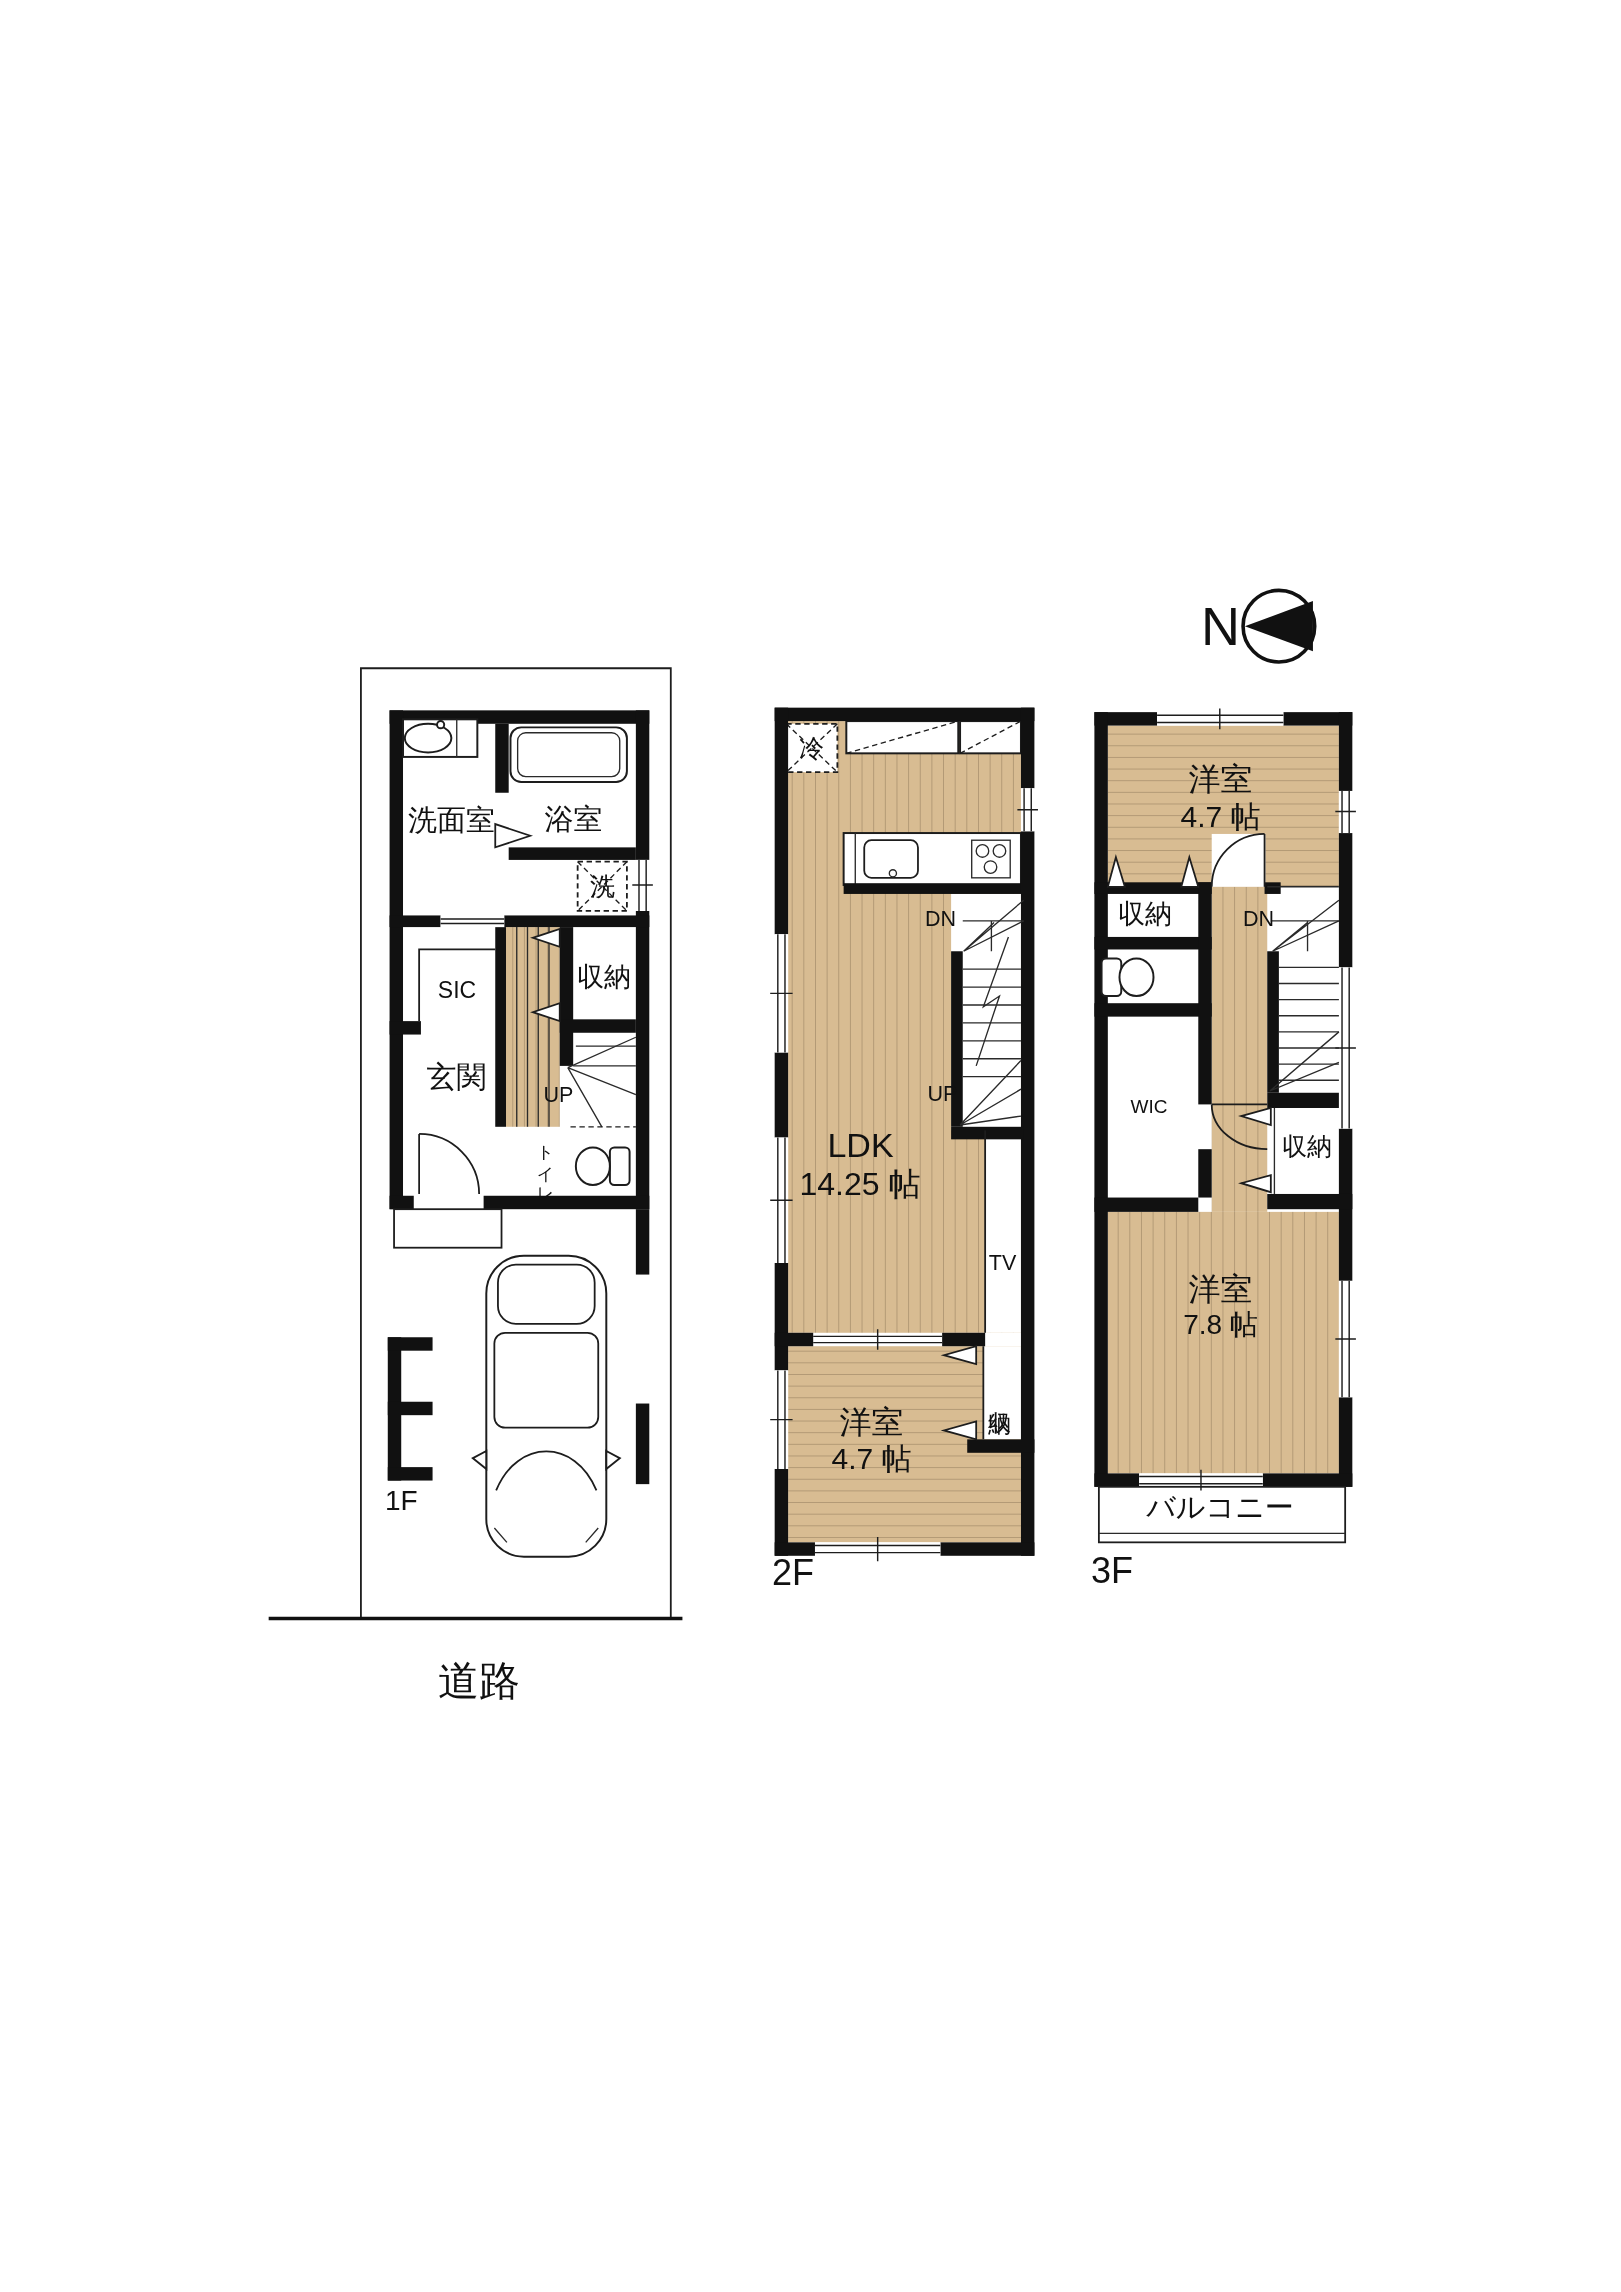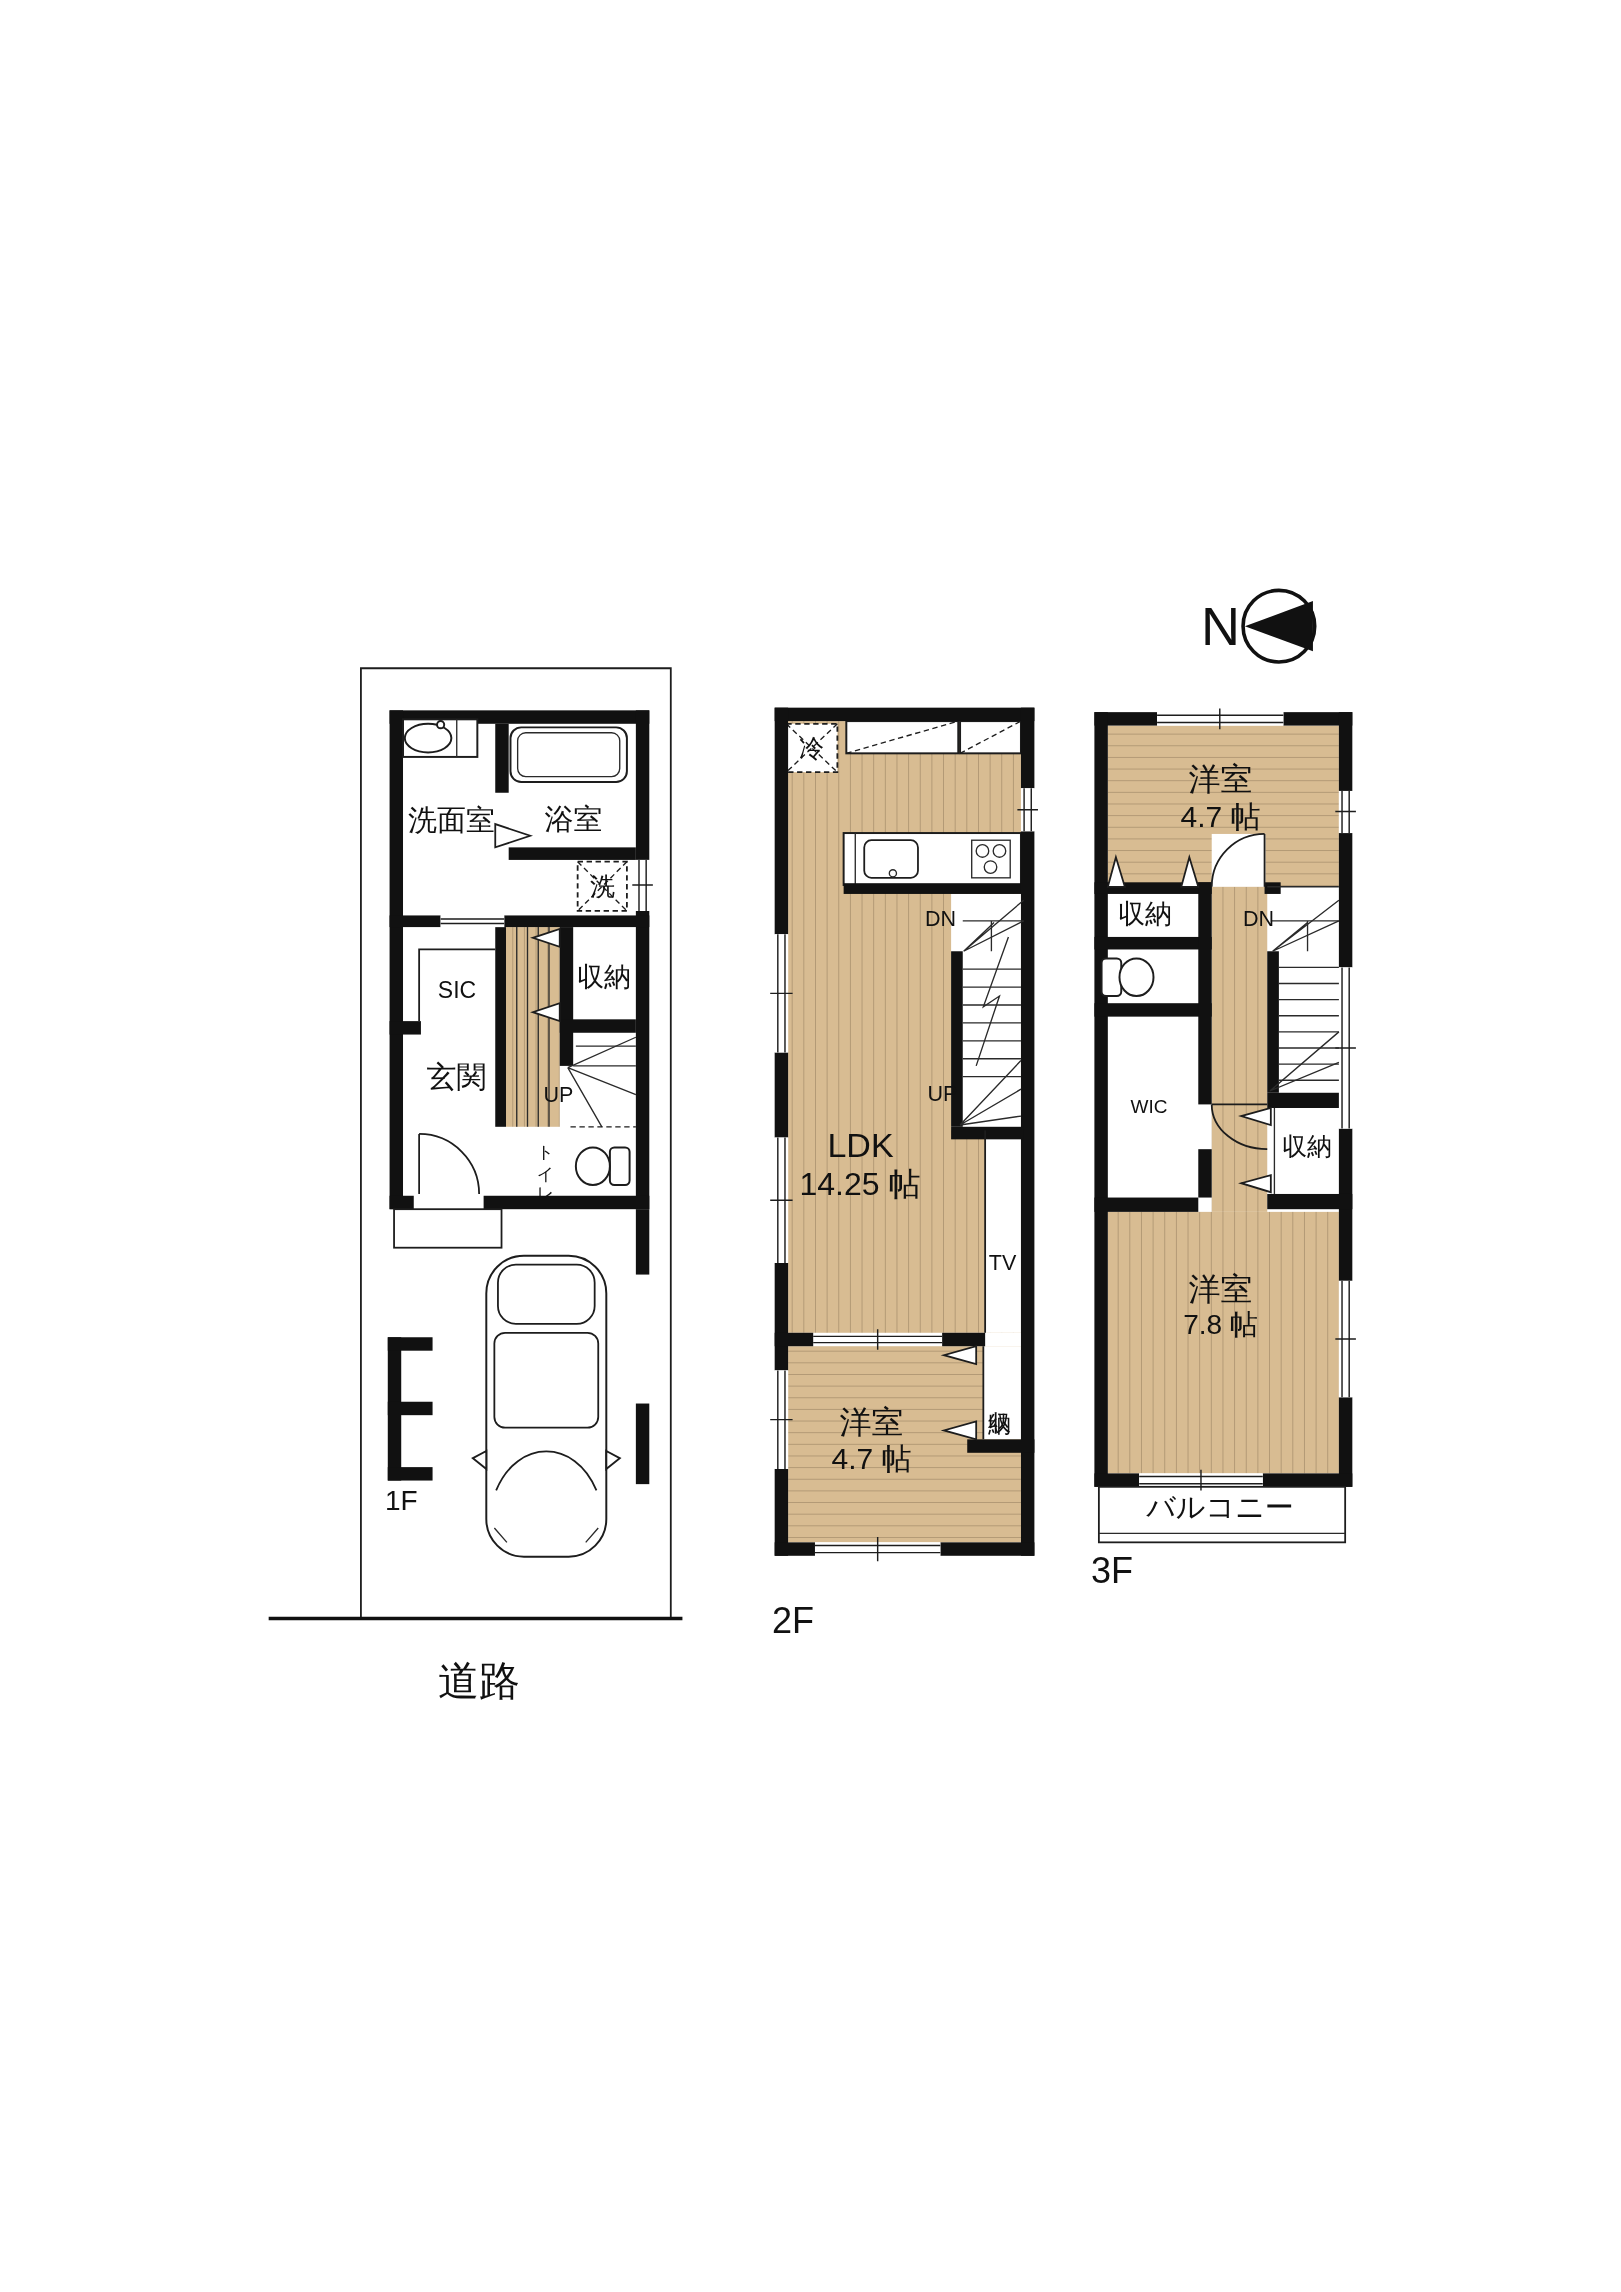--- a/index.html
+++ b/index.html
@@ -309,21 +309,21 @@
 
 <div class="lbl" style="left:786px;top:724px;width:51px;height:48px;font-size:25px;">冷</div>
 <div class="lbl" style="left:811px;top:1125px;width:99px;height:39px;font-size:34px;">LDK</div>
 <div class="lbl" style="left:800px;top:1166px;width:120px;height:36px;font-size:32px;">14.25 帖</div>
 <div class="lbl" style="left:919px;top:906px;width:43px;height:27px;font-size:21.5px;">DN</div>
 <div class="lbl" style="left:921px;top:1081px;width:43px;height:27px;font-size:21.5px;">UP</div>
 <div class="lbl" style="left:983px;top:1218px;width:39px;height:27px;font-size:21.5px;margin-top:32px;">TV</div>
 <div class="lbl vert" style="left:985px;top:1361px;width:29px;height:68px;font-size:23px;">収納</div>
 <div class="lbl" style="left:831px;top:1402px;width:81px;height:39px;font-size:32px;">洋室</div>
 <div class="lbl" style="left:815px;top:1442px;width:113px;height:34px;font-size:30px;">4.7 帖</div>
-<div class="lbl start" style="left:772px;top:1554px;width:72px;height:38px;font-size:36px;margin-top:48px;">2F</div>
+<div class="lbl start" style="left:772px;top:1554px;width:72px;height:38px;font-size:36px;">2F</div>
 
 <div class="lbl" style="left:1180px;top:759px;width:81px;height:39px;font-size:32px;">洋室</div>
 <div class="lbl" style="left:1164px;top:800px;width:113px;height:34px;font-size:30px;">4.7 帖</div>
 <div class="lbl" style="left:1112px;top:897px;width:66px;height:34px;font-size:27px;">収納</div>
 <div class="lbl" style="left:1237px;top:906px;width:43px;height:27px;font-size:21.5px;">DN</div>
 <div class="lbl" style="left:1115px;top:1088px;width:68px;height:36px;font-size:19px;">WIC</div>
 <div class="lbl" style="left:1275px;top:1130px;width:64px;height:32px;font-size:25px;">収納</div>
 <div class="lbl" style="left:1180px;top:1269px;width:81px;height:39px;font-size:32px;">洋室</div>
 <div class="lbl" style="left:1164px;top:1308px;width:113px;height:34px;font-size:28px;text-align:right;">7.8 帖</div>
 <div class="lbl" style="left:1145px;top:1490px;width:150px;height:34px;font-size:29px;">バルコニー</div>

